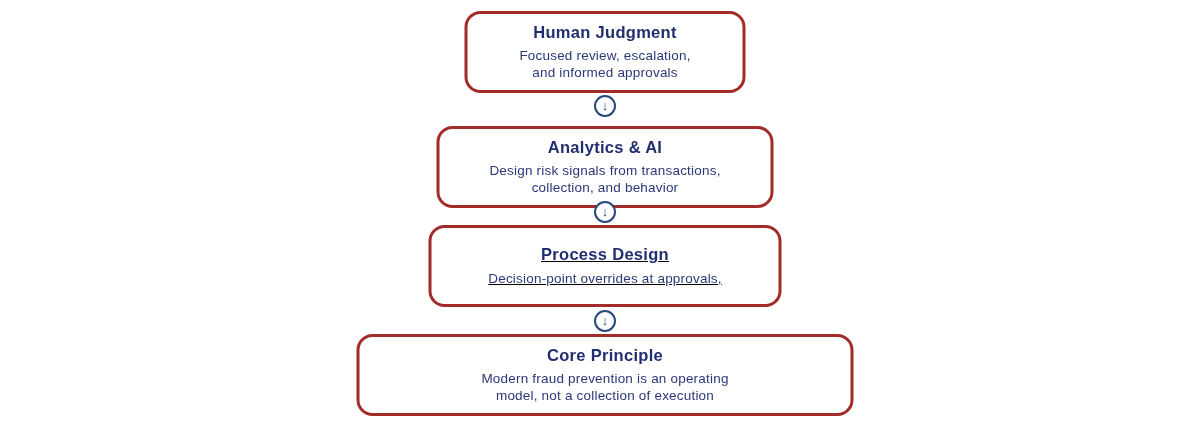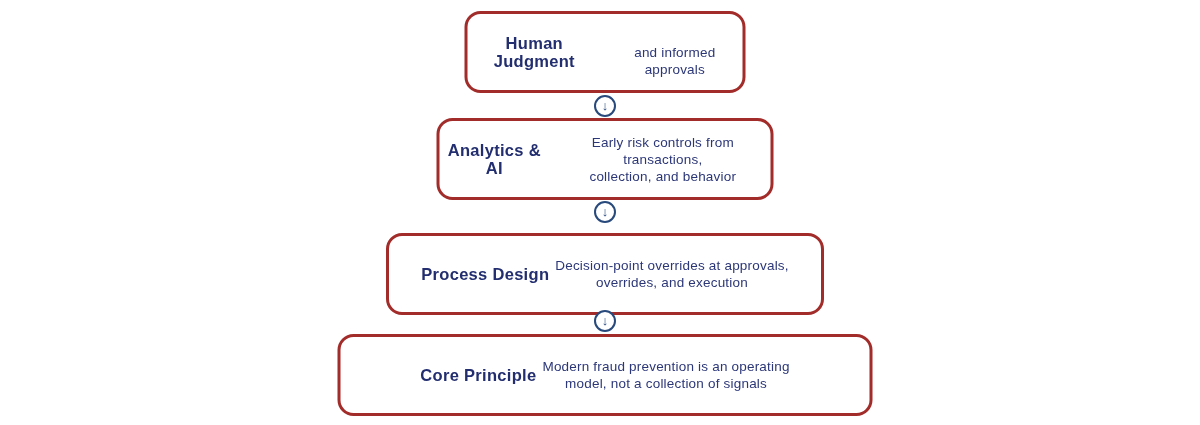--- a/index.html
+++ b/index.html
@@ -19,21 +19,21 @@
 
   .flow-box {
     position: absolute;
     left: 605px;
     transform: translateX(-50%);
     height: 82px;
     background: #ffffff;
     border: 3px solid #a22c29;
     border-radius: 16px;
     display: flex;
-    flex-direction: row;
+    flex-direction: column;
     align-items: center;
     justify-content: center;
     gap: 6px;
     text-align: center;
   }
 
   .flow-box .box-title {
     color: #222e6f;
     font-size: 16.5px;
     font-weight: 700;
@@ -66,70 +66,69 @@
   .connector .arrow-glyph {
     color: #27497c;
     font-size: 13px;
     font-weight: 700;
     line-height: 1;
     margin-top: -1px;
   }
 
   
   #box-0 { top: 11px;  width: 281px; }
-  #box-1 { top: 118px; width: 337px; }
-  #box-2 { top: 233px; width: 438px; }
-  #box-3 { top: 334px; width: 535px; }
+  #box-1 { top: 126px; width: 337px; }
+  #box-2 { top: 225px; width: 353px; text-decoration: underline; }
+  #box-3 { top: 334px; width: 497px; }
 
   #connector-0 { top: 95px;  }
   #connector-1 { top: 201px; }
   #connector-2 { top: 310px; }
 </style>
 </head>
 <body>
 
 <div class="canvas">
 
   <div class="flow-box" id="box-0">
     <div class="box-title">Human Judgment</div>
     <div class="box-desc">
-      <br>
+      <span>Focused review, escalation,</span><br>
       <span>and informed approvals</span>
     </div>
   </div>
 
   <div class="connector" id="connector-0">
     <span class="arrow-glyph">↓</span>
   </div>
 
   <div class="flow-box" id="box-1">
     <div class="box-title">Analytics &amp; AI</div>
     <div class="box-desc">
-      <span>Early risk controls from transactions,</span><br>
+      <span>Design risk signals from transactions,</span><br>
       <span>collection, and behavior</span>
     </div>
   </div>
 
   <div class="connector" id="connector-1">
     <span class="arrow-glyph">↓</span>
   </div>
 
   <div class="flow-box" id="box-2">
     <div class="box-title">Process Design</div>
     <div class="box-desc">
       <span>Decision-point overrides at approvals,</span><br>
-      <span>overrides, and execution</span>
     </div>
   </div>
 
   <div class="connector" id="connector-2">
     <span class="arrow-glyph">↓</span>
   </div>
 
   <div class="flow-box" id="box-3">
     <div class="box-title">Core Principle</div>
     <div class="box-desc">
       <span>Modern fraud prevention is an operating</span><br>
-      <span>model, not a collection of signals</span>
+      <span>model, not a collection of execution</span>
     </div>
   </div>
 
 </div>
 
 </body></html>

